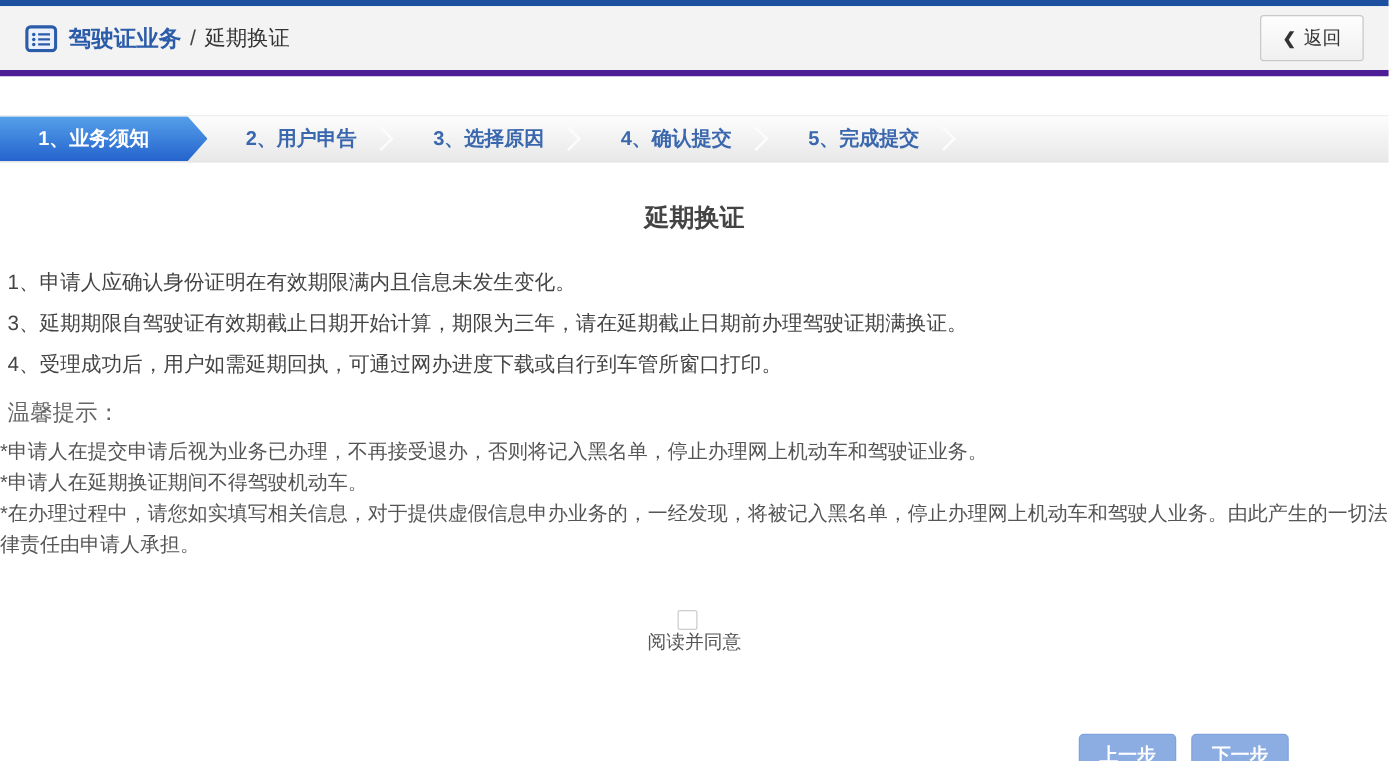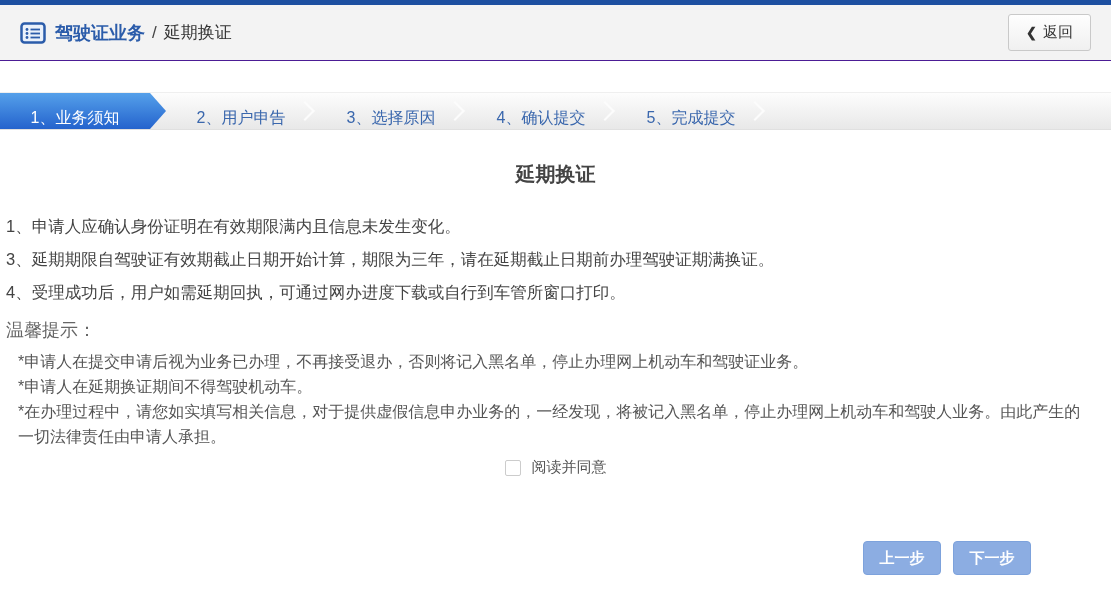--- a/index.html
+++ b/index.html
@@ -2,66 +2,66 @@
 <html><head>
 <meta charset="utf-8">
 <style>
   * { box-sizing: border-box; margin: 0; padding: 0; }
   html, body { width: 1111px; background: #fff; font-family: "Liberation Sans", sans-serif; }
   body { height: 609px; overflow: hidden; }
 
   .topbar { height: 5px; background: #1d4fa0; }
 
   .header {
-    height: 56px; background: #f3f3f3; border-bottom: 1px solid #4c1d95;
+    height: 56px; background: #f3f3f3; border-bottom: 5px solid #4c1d95;
     display: flex; align-items: center; justify-content: space-between; padding: 0 20px;
   }
   .breadcrumb { display: flex; align-items: center; }
   .crumb-icon { width: 26px; height: 22px; margin-right: 9px; display: inline-flex; }
   .crumb-main { color: #2b5caa; font-weight: bold; font-size: 18px; }
   .crumb-sep { color: #444; font-size: 17px; margin: 0 7px; }
   .crumb-page { color: #333; font-size: 17px; }
   .back-btn {
     background: linear-gradient(#fefefe, #f0f0f0); border: 1px solid #c9c9c9; border-radius: 3px;
     padding: 8px 17px; font-size: 15px; color: #333; cursor: pointer;
     display: flex; align-items: center; gap: 6px; font-family: "Liberation Sans", sans-serif;
   }
   .back-chevron { font-size: 13px; color: #333; font-weight: bold; }
 
   .steps {
     margin-top: 31px; height: 38px; display: flex;
     background: linear-gradient(#fdfdfd, #e8e8e8); border-top: 1px solid #efefef;
     border-bottom: 1px solid #e0e0e0;
   }
   .step {
-    width: 150px; display: flex; align-items: flex-end; justify-content: center;
-    font-size: 16px; font-weight: normal; color: #3a67ad; position: relative; cursor: pointer;
+    width: 150px; display: flex; align-items: center; justify-content: center;
+    font-size: 16px; font-weight: bold; color: #3a67ad; position: relative; cursor: pointer;
   }
   .step.active {
     width: 166px; color: #fff;
     background: linear-gradient(#55a0ea, #2463cd);
     clip-path: polygon(0 0, calc(100% - 16px) 0, 100% 50%, calc(100% - 16px) 100%, 0 100%);
     padding-right: 16px;
   }
   .step:not(.active)::after {
     content: ''; position: absolute; right: 4px; top: 50%; width: 12px; height: 12px;
     border-top: 2px solid #fcfcfc; border-right: 2px solid #fcfcfc;
     transform: translateY(-50%) rotate(45deg);
   }
 
   .page-title { text-align: center; font-size: 20px; font-weight: bold; color: #444; margin: 31px 0 22px; }
 
   .notices { padding: 0 6px; }
   .notices p { font-size: 16.5px; color: #444; line-height: 33px; white-space: nowrap; }
 
   .tips-heading { font-size: 18px; color: #666; margin: 9px 6px 7px; }
-  .tips { padding: 0 18px; }
+  .tips { padding: 0 0; }
   .tips p { font-size: 16px; color: #555; line-height: 25px; }
 
-  .agree-row { display: flex; justify-content: center; align-items: center; margin-top: 9px; }
+  .agree-row { display: flex; justify-content: center; align-items: center; margin-top: 39px; flex-direction: column; }
   .agree-checkbox {
     width: 16px; height: 16px; border: 1px solid #ccc; background: #fff; border-radius: 2px;
     margin-right: 11px; cursor: pointer;
   }
   .agree-label { font-size: 15px; color: #555; }
 
   .footer { display: flex; justify-content: flex-end; gap: 12px; padding-right: 80px; margin-top: 64px; }
   .nav-btn {
     width: 78px; height: 34px; background: #8cade2; color: #fff; border: 1px solid #7da2dc;
     border-radius: 4px; font-size: 15px; font-weight: bold; cursor: pointer;

